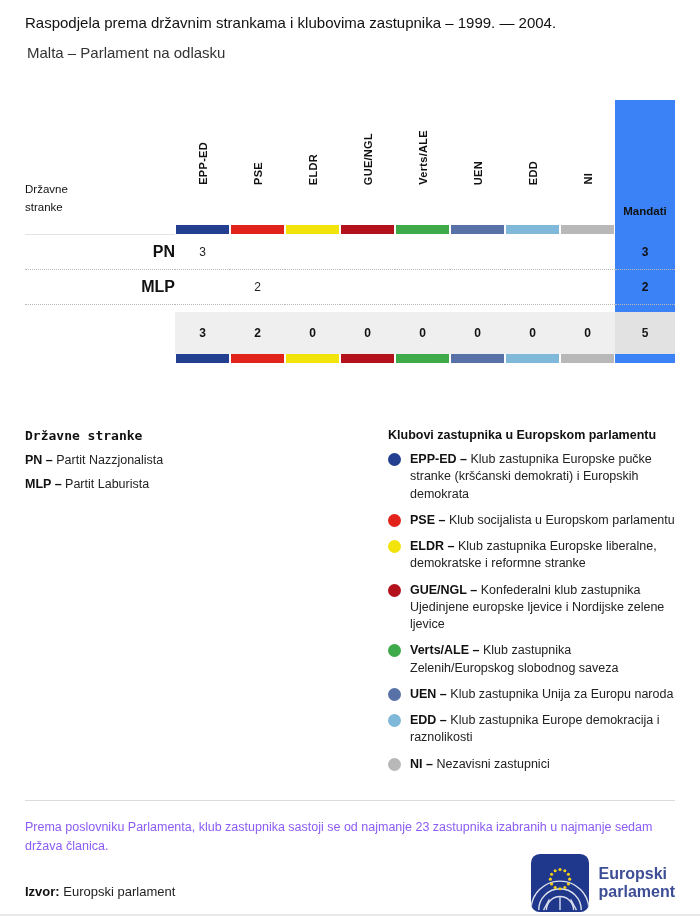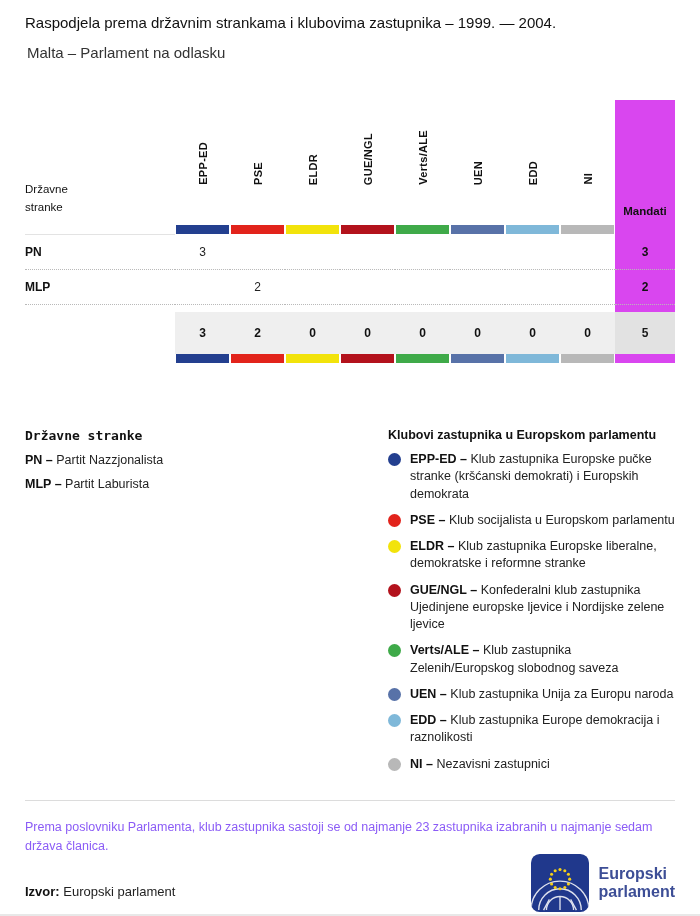--- a/index.html
+++ b/index.html
@@ -10,36 +10,36 @@
   }
   .title{position:absolute;top:14px;left:25px;font-size:15px;font-weight:normal;color:#111;}
   .subtitle{position:absolute;top:44px;left:27px;font-size:15px;color:#333;}
 
   table.seats{position:absolute;top:100px;left:25px;width:650px;border-collapse:collapse;table-layout:fixed;}
   table.seats td{padding:0;vertical-align:middle;}
   col.c-lbl{width:150px;}
   col.c-g{width:55px;}
   col.c-m{width:60px;}
 
-  td.m{background:#d946ef;}
+  td.m{background:#3b82f6;}
   tr.hrow td{height:125px;vertical-align:bottom;}
   td.g.hcell{text-align:center;}
   .vert{
     display:inline-block;writing-mode:vertical-rl;transform:rotate(180deg);
     font-size:11px;font-weight:bold;letter-spacing:.3px;margin-bottom:36px;color:#111;
   }
   .dz{font-size:11.5px;font-weight:normal;line-height:1.55;padding-bottom:8px;color:#111;}
   .mlabel{font-size:11.5px;font-weight:bold;text-align:center;padding-bottom:8px;color:#111;}
 
   tr.barrow td{height:9px;}
   .bar{height:9px;margin:0 1px;}
   tr.barrow td.lbl{border-bottom:1px solid #e3e3e3;}
 
   tr.prow td{height:34px;border-bottom:1px dotted #b9b9b9;}
-  td.pname{font-weight:bold;font-size:12px;color:#111;}
+  td.pname{font-weight:bold;font-size:16px;color:#111;text-align:right;}
   td.val{text-align:center;font-size:12px;color:#222;}
   td.mval{text-align:center;font-size:12px;font-weight:bold;color:#111;}
 
   tr.spacer td{height:7px;border:none;}
   tr.totals td{height:42px;background:#efefef;}
   tr.totals td.lbl{background:#ffffff;}
   tr.totals td.tval{text-align:center;font-size:12px;font-weight:bold;color:#111;}
   tr.totals td.m{background:#e2e2e2;text-align:center;font-size:12px;font-weight:bold;}
 
   .legend-left{position:absolute;top:428px;left:25px;width:320px;}

